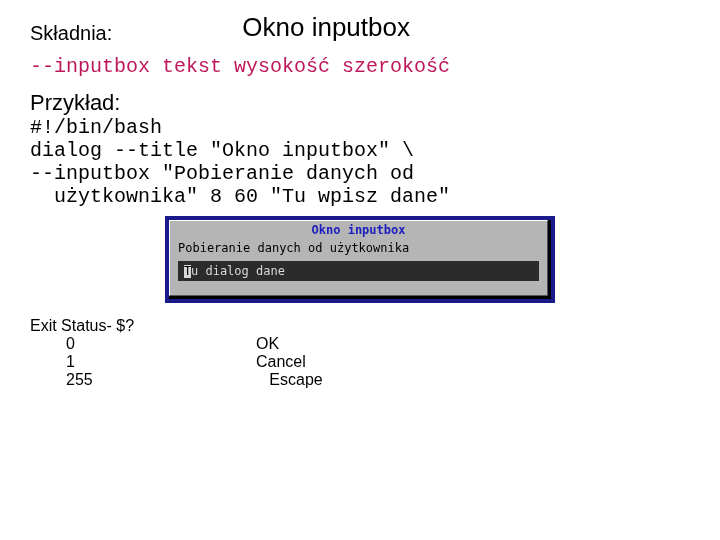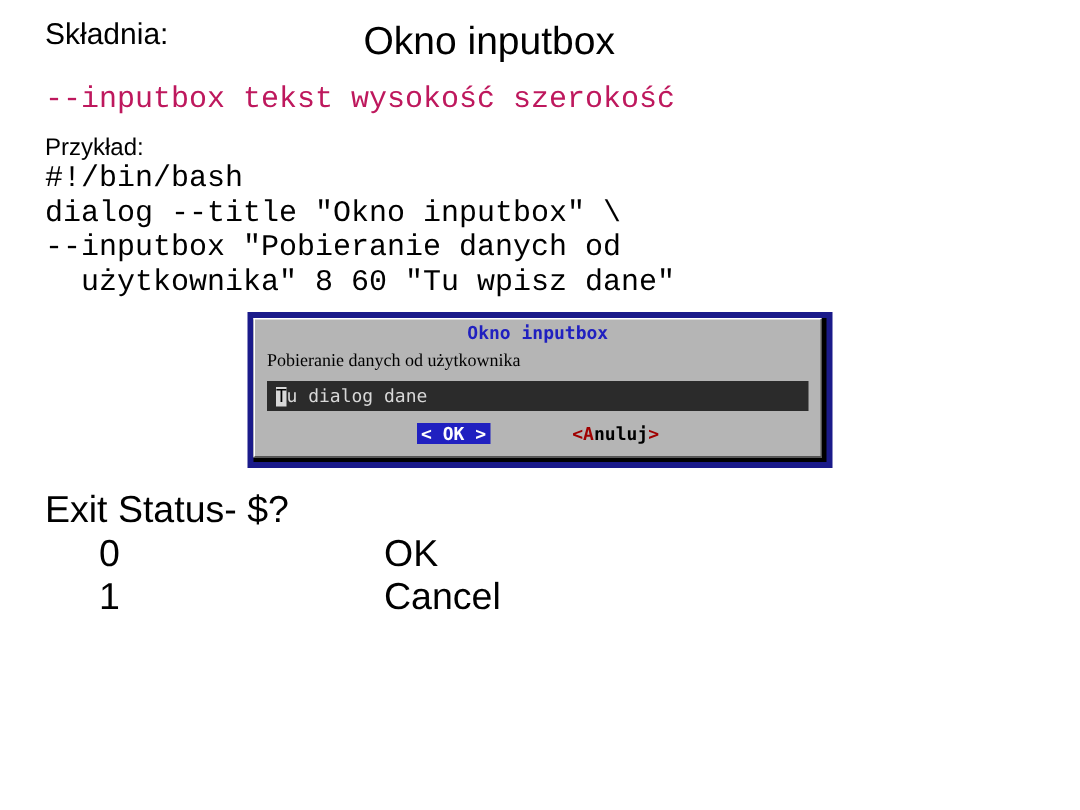--- a/index.html
+++ b/index.html
@@ -6,35 +6,35 @@
     margin: 0;
     padding: 12px 30px;
     width: 720px;
     height: 540px;
     box-sizing: border-box;
     font-family: Arial, Helvetica, sans-serif;
     font-size: 18px;
     color: #000;
     background: #fff;
   }
-  .title-row { display: flex; }
+  .title-row { display: flex; align-items: flex-end; }
   .title-main {
     font-size: 26px;
     margin-left: 130px;
     margin-bottom: 2px;
   }
   .label-skladnia { font-size: 20px; }
   .mono {
     font-family: "Courier New", Courier, monospace;
     font-size: 20px;
     white-space: pre;
     line-height: 1.15;
   }
   .brown { color: #be185d; }
-  .przyklad { font-size: 16px; margin-top: 12px; }
+  .przyklad { font-size: 22px; margin-top: 12px; }
 
   
   .dialog-wrap {
     width: 390px;
     margin: 8px auto 0 auto;
     background: #1a1a8a;
     padding: 4px;
     box-sizing: border-box;
     font-family: "DejaVu Sans Mono","Courier New",monospace;
     font-size: 12px;
@@ -52,21 +52,20 @@
     position: relative;
   }
   .dialog-title {
     color: #2020c0;
     font-weight: bold;
     text-align: center;
   }
   .dialog-text {
     color: #000;
     margin: 4px 2px 6px 2px;
-    font-family: Liberation Serif, serif;
   }
   .dialog-input {
     background: #2b2b2b;
     color: #d8d8d8;
     padding: 3px 6px;
     margin: 2px 2px 8px 2px;
     display: flex;
     align-items: center;
   }
   .dialog-input .cursor {
@@ -88,21 +87,21 @@
     color: #fff;
     background: #2020c0;
     padding: 0 3px;
     font-weight: bold;
   }
   .btn-cancel-angle { color: #a00000; font-weight: bold; }
   .btn-cancel-angle .a { color: #a00000; }
   .btn-cancel-angle .rest { color: #000; }
   .gap { display:inline-block; width:40px; }
 
-  .exit-block { margin-top: 14px; font-size: 25px; }
+  .exit-block { margin-top: 14px; font-size: 16px; }
   .exit-row { display:flex; }
   .exit-code { width: 190px; padding-left: 36px; }
 </style>
 </head>
 <body>
 
 <div class="title-row">
   <div class="label-skladnia">Składnia:</div>
   <div class="title-main">Okno inputbox</div>
 </div>
@@ -117,34 +116,31 @@
 
 <div class="dialog-wrap">
   <div class="dialog-shadow">
     <div class="dialog-box">
       <div class="dialog-title">Okno inputbox</div>
       <div class="dialog-text">Pobieranie danych od użytkownika</div>
       <div class="dialog-input">
         <span class="cursor">T</span>
           <span>u dialog dane</span>
       </div>
-      <div class="dialog-buttons">
-        <span class="btn-ok">&lt;  OK  &gt;</span>
-        <span class="gap"></span>
-        <span class="btn-cancel-angle">
-          <span>&lt;</span><span class="a">A</span><span class="rest">nuluj</span><span>&gt;</span>
-        </span>
-      </div>
     </div>
   </div>
 </div>
 
 <div class="exit-block">
   <div>Exit Status- $?</div>
   <div class="exit-row">
     <div class="exit-code">0</div>
     <div>OK</div>
   </div>
   <div class="exit-row">
     <div class="exit-code">1</div>
     <div>Cancel</div>
   </div>
+  <div class="exit-row">
+    <div class="exit-code">255</div>
+    <div style="white-space:pre">   Escape</div>
+  </div>
 </div>
 
 </body></html>

